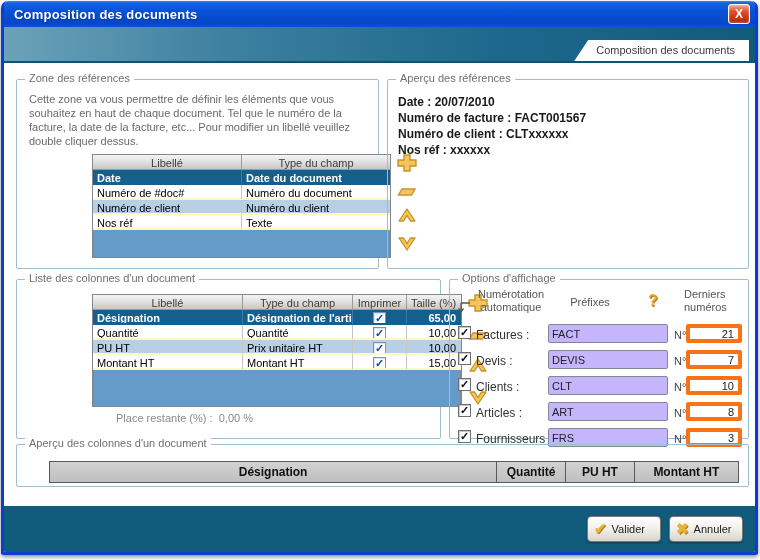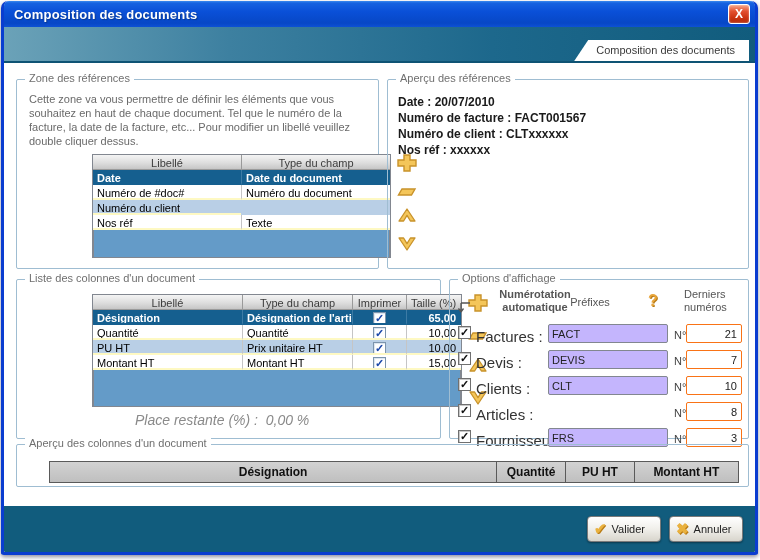--- a/index.html
+++ b/index.html
@@ -87,40 +87,40 @@
 
   
   .btncol { display:flex; flex-direction:column; justify-content:space-between; margin-left:6px; }
   .btncol-1 { height:98px; } .btncol-2 { height:112px; }
   .gold-btn { width:20px; height:18px; cursor:pointer; }
 
   
   .prev-lines { padding:14px 10px 0 10px; }
   .prev-line { font-size:12px; font-weight:bold; color:#1a1a1a; line-height:16px; }
 
-  .remaining { font-size:14px; color:#8a8a8a; margin:5px 0 0 43px;font-style:italic; }
+  .remaining { font-size:11px; color:#8a8a8a; margin:5px 0 0 24px; }
 
   
   .opt-head { position:relative; height:34px; margin-top:8px; font-size:11px; color:#555; }
-  .opt-num-label { position:absolute; left:40px; top:0; width:90px; text-align:center; line-height:13px;font-weight:bold; }
+  .opt-num-label { position:absolute; left:16px; top:0; width:90px; text-align:center; line-height:13px; }
   .opt-pref-label{ position:absolute; left:70px; top:8px; width:140px; text-align:center; }
   .opt-help { position:absolute; left:198px; top:4px; font-size:16px; font-weight:bold; color:#e8a53a; text-shadow:1px 1px 0 #b97b14; cursor:pointer; }
   .opt-last-label{ position:absolute; right:6px; top:0; width:58px; line-height:13px; }
   .opt-row { position:relative; height:26px; }
   .opt-row .checkbox { position:absolute; left:8px; top:4px; }
-  .opt-label { position:absolute; left:26px; top:6px; font-size:15px; color:#333; white-space:nowrap;text-align:center; }
+  .opt-label { position:absolute; left:26px; top:6px; font-size:12px; color:#333; white-space:nowrap;text-align:center; }
   .txt-input {
     position:absolute; left:98px; top:2px; width:120px; height:19px;
     border:1px solid #828790; border-radius:2px; font-size:11px; padding:0 3px;
     font-family:"Liberation Sans",sans-serif; color:#222; background:#c4b5fd;
   }
   .num-label { position:absolute; left:224px; top:7px; font-size:11px; color:#444; }
   .num-input {
     position:absolute; right:6px; top:2px; width:56px; height:19px;
-    border:1px solid #f97316; border-radius:2px; font-size:11px; padding:0 4px;
+    border:4px solid #f97316; border-radius:2px; font-size:11px; padding:0 4px;
     text-align:right; font-family:"Liberation Sans",sans-serif; color:#222; background:#fff;
   }
 
   
   .prevtable { display:flex; margin:16px 0 0 32px; width:690px; border:1px solid #5a5a5a; }
   .prevtable .pcell {
     background:linear-gradient(180deg,#d2d2d2,#bfbfbf);
     border-right:1px solid #5a5a5a; height:20px;
     font-size:12px; font-weight:bold; color:#111; text-align:center; line-height:20px;
   }
@@ -190,20 +190,21 @@
             </div>
             <div class="grid-row row-sel">
               <div class="cell c-lib1">Date</div>
               <div class="cell c-typ1">Date du document</div>
             </div>
             <div class="grid-row row-white">
               <div class="cell c-lib1">Numéro de #doc#</div>
               <div class="cell c-typ1">Numéro du document</div>
             </div>
             <div class="grid-row row-alt">
+              <div class="cell c-lib1">Numéro de client</div>
               <div class="cell c-typ1">Numéro du client</div>
             </div>
             <div class="grid-row row-white">
               <div class="cell c-lib1">Nos réf</div>
               <div class="cell c-typ1">Texte</div>
             </div>
             <div class="filler" style="height:28px;"></div>
           </div>
         </div>
         <div class="btncol btncol-1">
@@ -320,20 +321,21 @@
       <div class="opt-row">
         <span class="checkbox cb-plain">✓</span>
         <span class="opt-label">Clients :</span>
         <input class="txt-input" value="CLT" style="">
         <span class="num-label">N° :</span>
         <input class="num-input" value="10" style="">
       </div>
       <div class="opt-row">
         <span class="checkbox cb-plain">✓</span>
         <span class="opt-label">Articles :</span>
+        <input class="txt-input" value="ART" style="">
         <span class="num-label">N° :</span>
         <input class="num-input" value="8" style="">
       </div>
       <div class="opt-row">
         <span class="checkbox cb-plain">✓</span>
         <span class="opt-label">Fournisseurs :</span>
         <input class="txt-input" value="FRS" style="">
         <span class="num-label">N° :</span>
         <input class="num-input" value="3" style="">
       </div>

